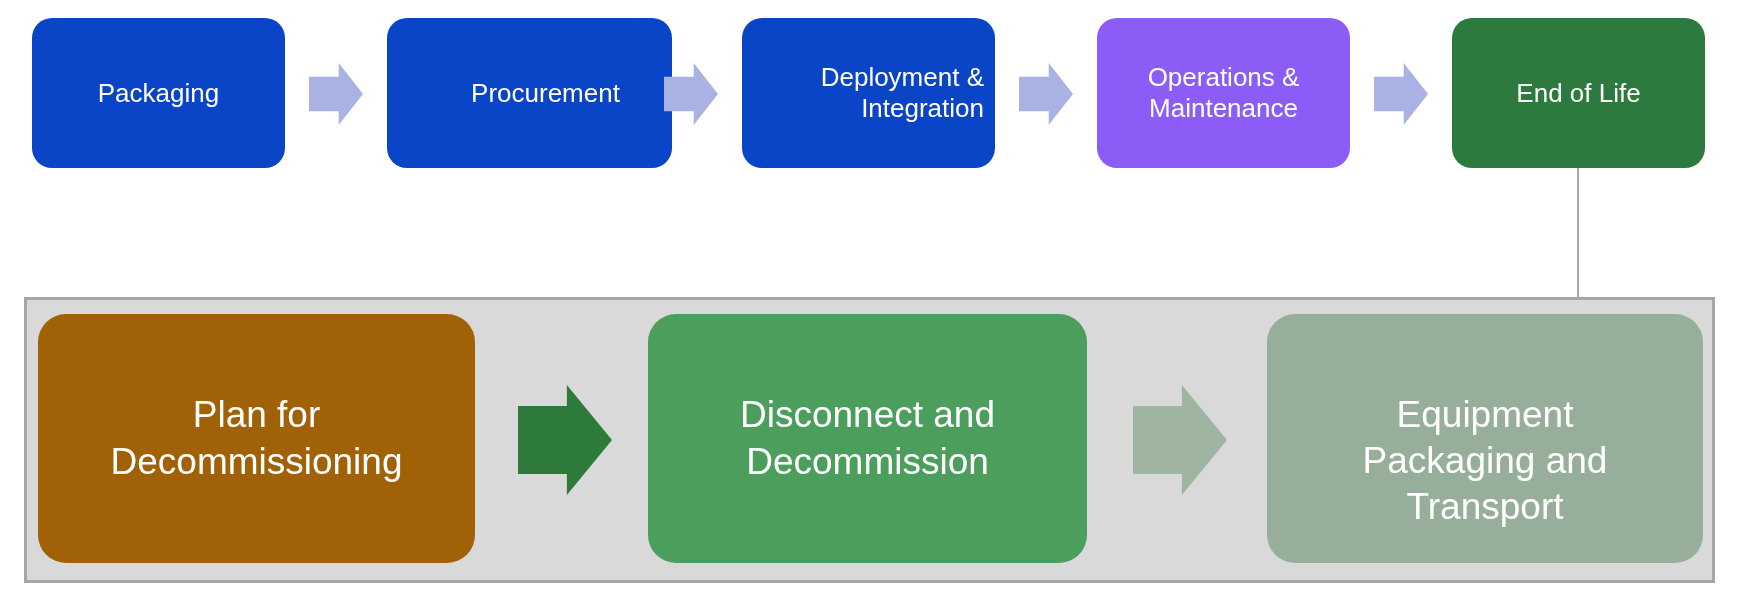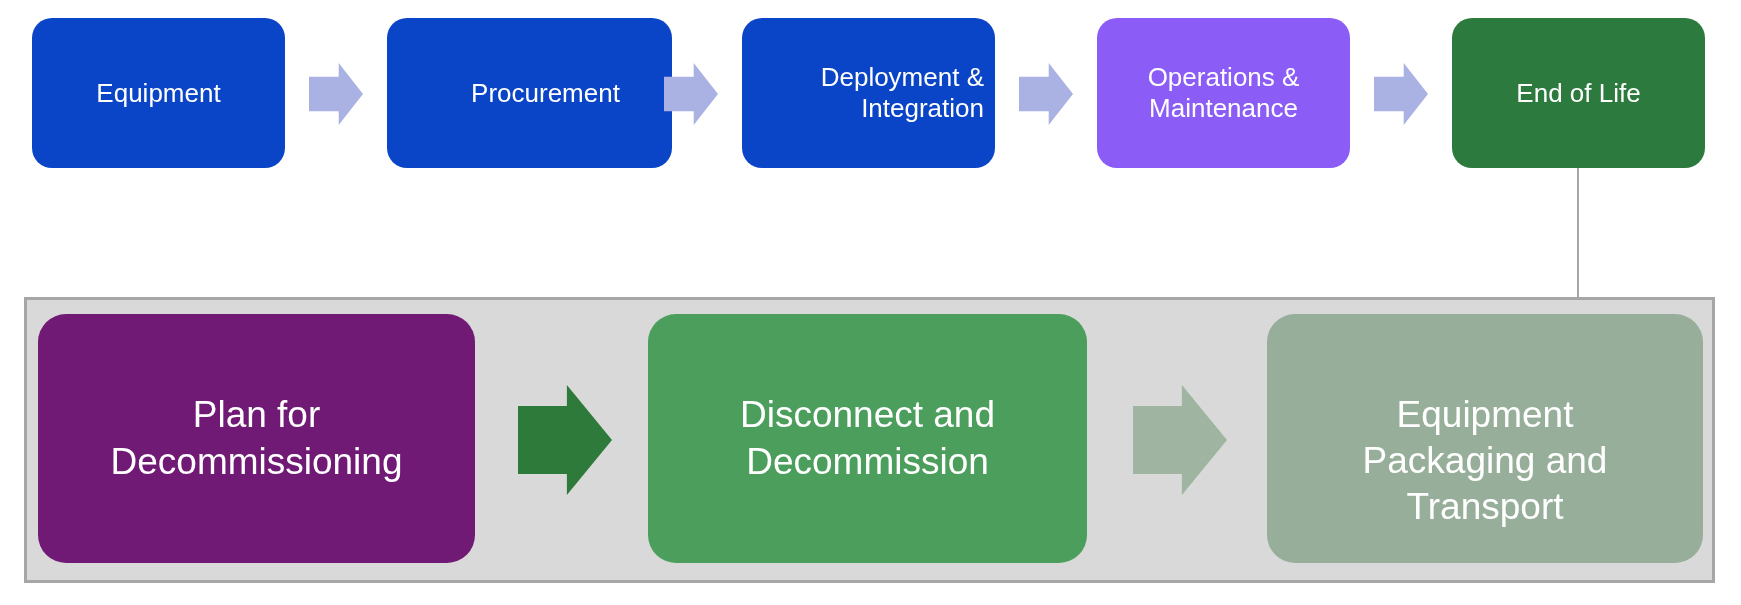--- a/index.html
+++ b/index.html
@@ -68,21 +68,21 @@
   }
   .step-arrow-1{left:518px;}
   .step-arrow-2{left:1133px;}
 </style>
 </head>
 <body>
 
 <div class="canvas">
 
   <div class="stage-box stage-1" style="background-color: rgb(11, 69, 199);">
-    <span class="lbl">Equipment</span>
+    <span class="lbl">Packaging</span>
   </div>
 
   <div class="flow-arrow arrow-1" style="background-color: rgb(170, 178, 227);"></div>
 
   <div class="stage-box stage-2" style="background-color: rgb(11, 69, 199);">
     <span class="lbl">Procurement</span>
   </div>
 
   <div class="flow-arrow arrow-2" style="background-color: rgb(170, 178, 227);"></div>
 
@@ -99,21 +99,21 @@
   <div class="flow-arrow arrow-4" style="background-color: rgb(170, 178, 227);"></div>
 
   <div class="stage-box stage-5" style="background-color: rgb(45, 122, 62);">
     <span class="lbl">End of Life</span>
   </div>
 
   <div class="connector" style="background-color: rgb(166, 166, 166);"></div>
 
   <div class="panel" style="background-color: rgb(217, 217, 217);"></div>
 
-  <div class="step-box step-1" style="background-color: #701a75;">
+  <div class="step-box step-1" style="background-color: #a16207;">
     <span class="lbl">Plan for Decommissioning</span>
   </div>
 
   <div class="step-arrow step-arrow-1" style="background-color: rgb(46, 122, 59);"></div>
 
   <div class="step-box step-2" style="background-color: rgb(76, 158, 93);">
     <span class="lbl">Disconnect and Decommission</span>
   </div>
 
   <div class="step-arrow step-arrow-2" style="background-color: rgb(159, 181, 161);"></div>

